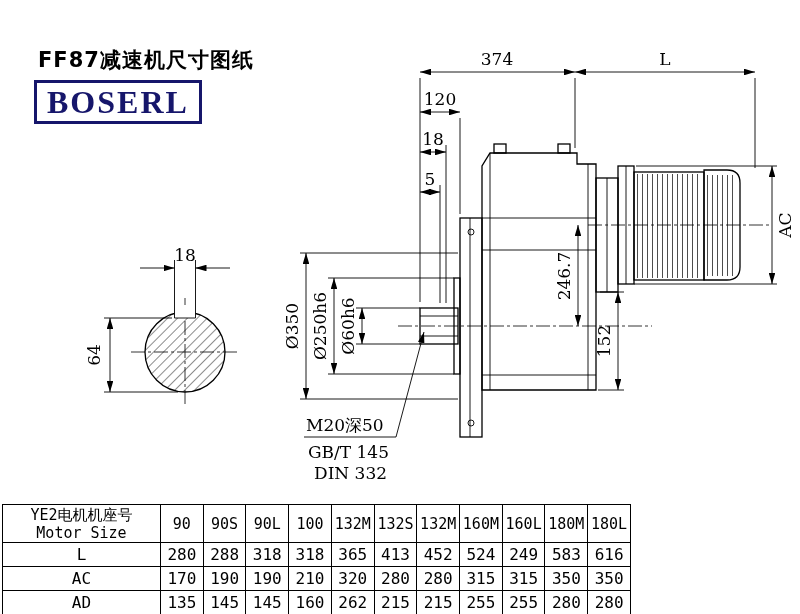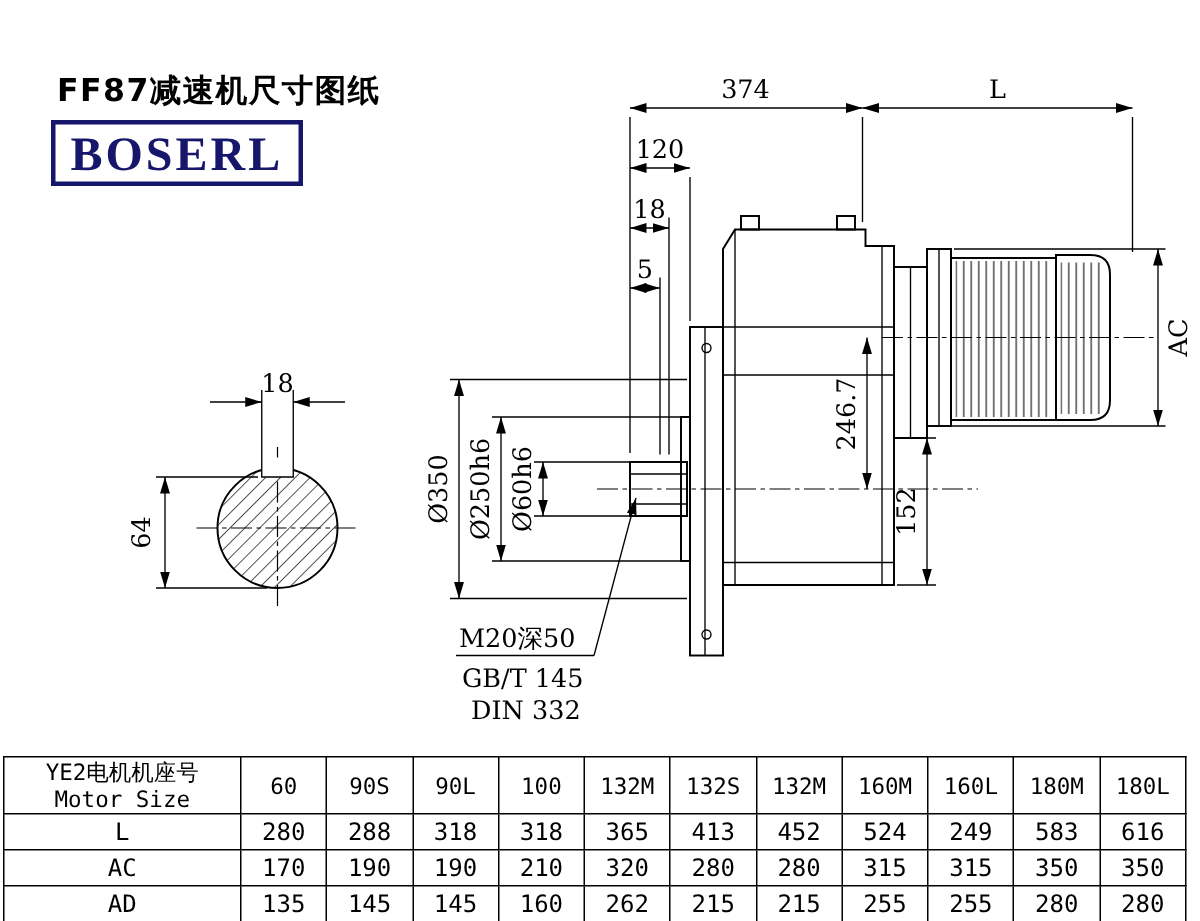--- a/index.html
+++ b/index.html
@@ -22,21 +22,21 @@
   svg.drawing { position:absolute; left:0; top:0; }
 
   .part { fill:none; stroke:#000; stroke-width:1.3; }
   .thin { fill:none; stroke:#000; stroke-width:0.9; }
   .dim  { fill:none; stroke:#000; stroke-width:0.9; }
   .cl   { fill:none; stroke:#000; stroke-width:0.8; stroke-dasharray:14 3 3 3; }
   .hatched { fill:url(#hatch); stroke:#000; stroke-width:1.3; }
   svg text { font-family:"DejaVu Serif", serif; font-size:17px; fill:#000; }
 
   table.sizes {
-    position:absolute; top:504px; left:2px; width:789px;
+    position:absolute; top:504px; left:2px; width:629px;
     border-collapse:collapse; table-layout:fixed;
     font-family:"DejaVu Sans Mono", monospace;
   }
   table.sizes th, table.sizes td {
     border:1px solid #000; text-align:center; vertical-align:middle;
     padding:0; font-weight:normal; background:#fff;
   }
   table.sizes th { height:37px; font-size:15px; }
   table.sizes td { height:23px; font-size:16px; }
   th.size-head div { line-height:18px; font-size:15px; }
@@ -192,21 +192,21 @@
       <col>
       <col>
       <col>
   </colgroup>
   <tbody>
   <tr>
     <th class="size-head">
       <div>YE2电机机座号</div>
       <div>Motor Size</div>
     </th>
-    <th>60</th>
+    <th>90</th>
     <th>90S</th>
     <th>90L</th>
     <th>100</th>
     <th>132M</th>
     <th>132S</th>
     <th>132M</th>
     <th>160M</th>
     <th>160L</th>
     <th>180M</th>
     <th>180L</th>

